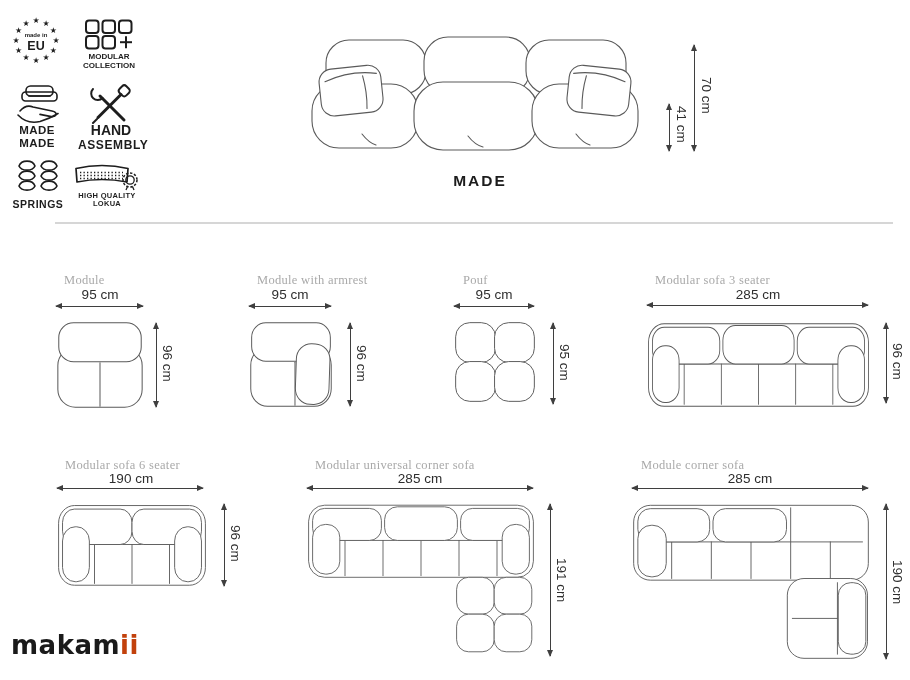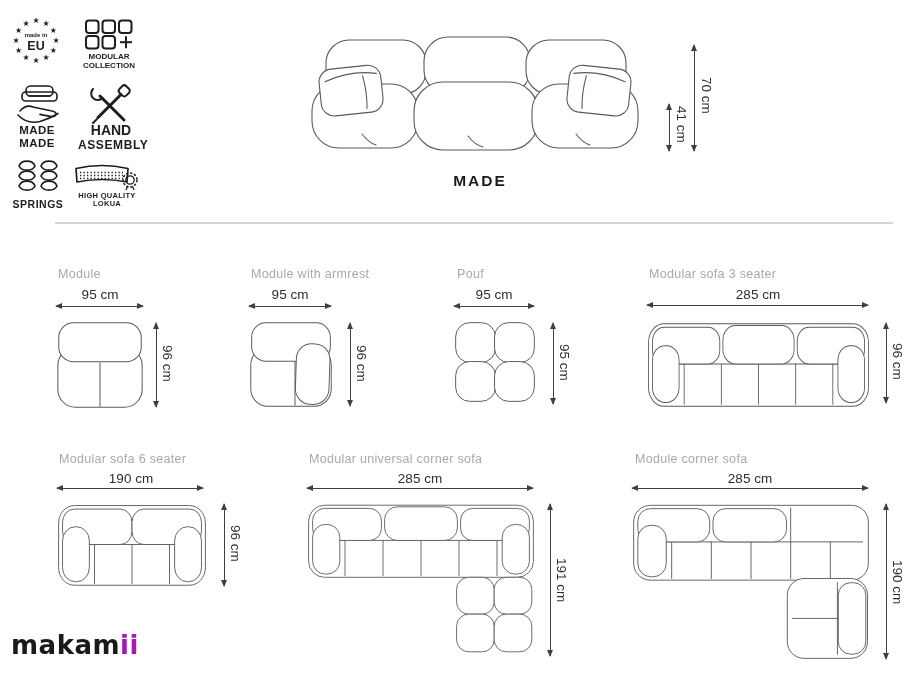--- a/index.html
+++ b/index.html
@@ -26,30 +26,30 @@
   .dimh::before{left:-1px;border-right:7px solid #3f3f3f;}
   .dimh::after{right:-1px;border-left:7px solid #3f3f3f;}
   .dimv{position:absolute;width:0;border-left:1px solid #3f3f3f;}
   .dimv::before,.dimv::after{content:"";position:absolute;left:-4px;width:0;height:0;
     border-left:3.5px solid transparent;border-right:3.5px solid transparent;}
   .dimv::before{top:-1px;border-bottom:7px solid #3f3f3f;}
   .dimv::after{bottom:-1px;border-top:7px solid #3f3f3f;}
 
   .wlabel{position:absolute;transform:translateX(-50%);font-size:13.5px;color:#2e2e2e;white-space:nowrap;}
   .hlabel{position:absolute;writing-mode:vertical-rl;font-size:13.5px;color:#2e2e2e;white-space:nowrap;}
-  .sec-title{position:absolute;margin:2px;font-size:12.5px;font-weight:normal;color:#a9a9a9;letter-spacing:.3px;white-space:nowrap;}
+  .sec-title{position:absolute;margin:8px;font-size:12.5px;font-weight:normal;color:#a9a9a9;letter-spacing:.3px;white-space:nowrap;font-family:Liberation Serif, serif;}
   .sec{position:absolute;}
 
   .hero-title{position:absolute;left:415px;top:172px;width:130px;text-align:center;
     font-size:15.5px;font-weight:bold;letter-spacing:2px;color:#1c1c1c;}
 
   .logo{position:absolute;left:11px;top:630px;font-family:"DejaVu Sans", sans-serif;
     font-weight:bold;font-size:26px;letter-spacing:.5px;}
   .logo .lg-b{color:#1a1a1a;}
-  .logo .lg-g{color:#a21caf;}
+  .logo .lg-g{color:#c2410c;}
 </style>
 </head>
 <body>
 
 <div class="canvas">
 
   <svg class="icon-svg" style="left:12px;top:13px;" width="48" height="50" viewBox="0 0 48 50">
     <g fill="#1d1d1d" font-size="8" text-anchor="middle" font-family="DejaVu Sans">
       <text x="24" y="10">★</text>
         <text x="34" y="12.7">★</text>

